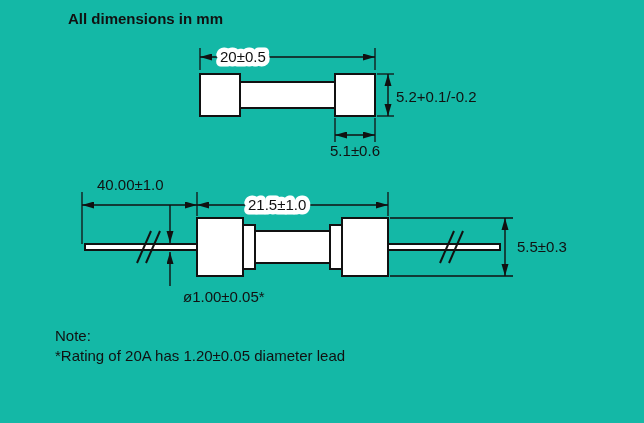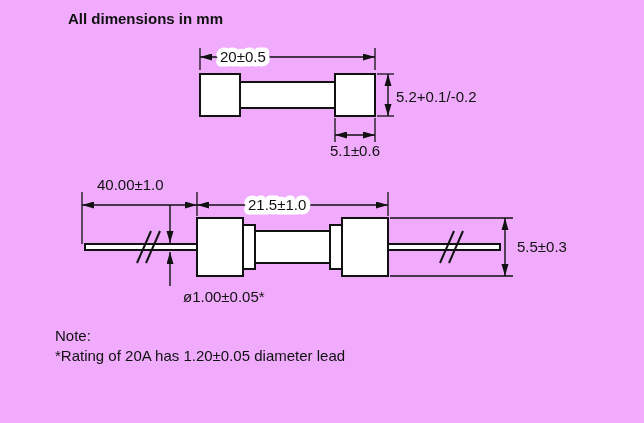--- a/index.html
+++ b/index.html
@@ -1,17 +1,17 @@
 <!DOCTYPE html>
 <html><head>
 <meta charset="utf-8">
 <style>
   html,body{margin:0;padding:0;background:#fff;}
   .stage{
-    position:relative;width:644px;height:423px;background:#f0abfc;overflow:hidden;
+    position:relative;width:644px;height:423px;background:#14b8a6;overflow:hidden;
     font-family:"Liberation Sans","DejaVu Sans",sans-serif;
   }
   svg{display:block;}
   svg text{
     font-family:"Liberation Sans","DejaVu Sans",sans-serif;
     font-size:15px;fill:#111111;
   }
   .title-text{font-weight:600;}
   .outline{fill:#ffffff;stroke:#111111;stroke-width:2;}
   .lead{fill:#ffffff;stroke:#111111;stroke-width:2;}

